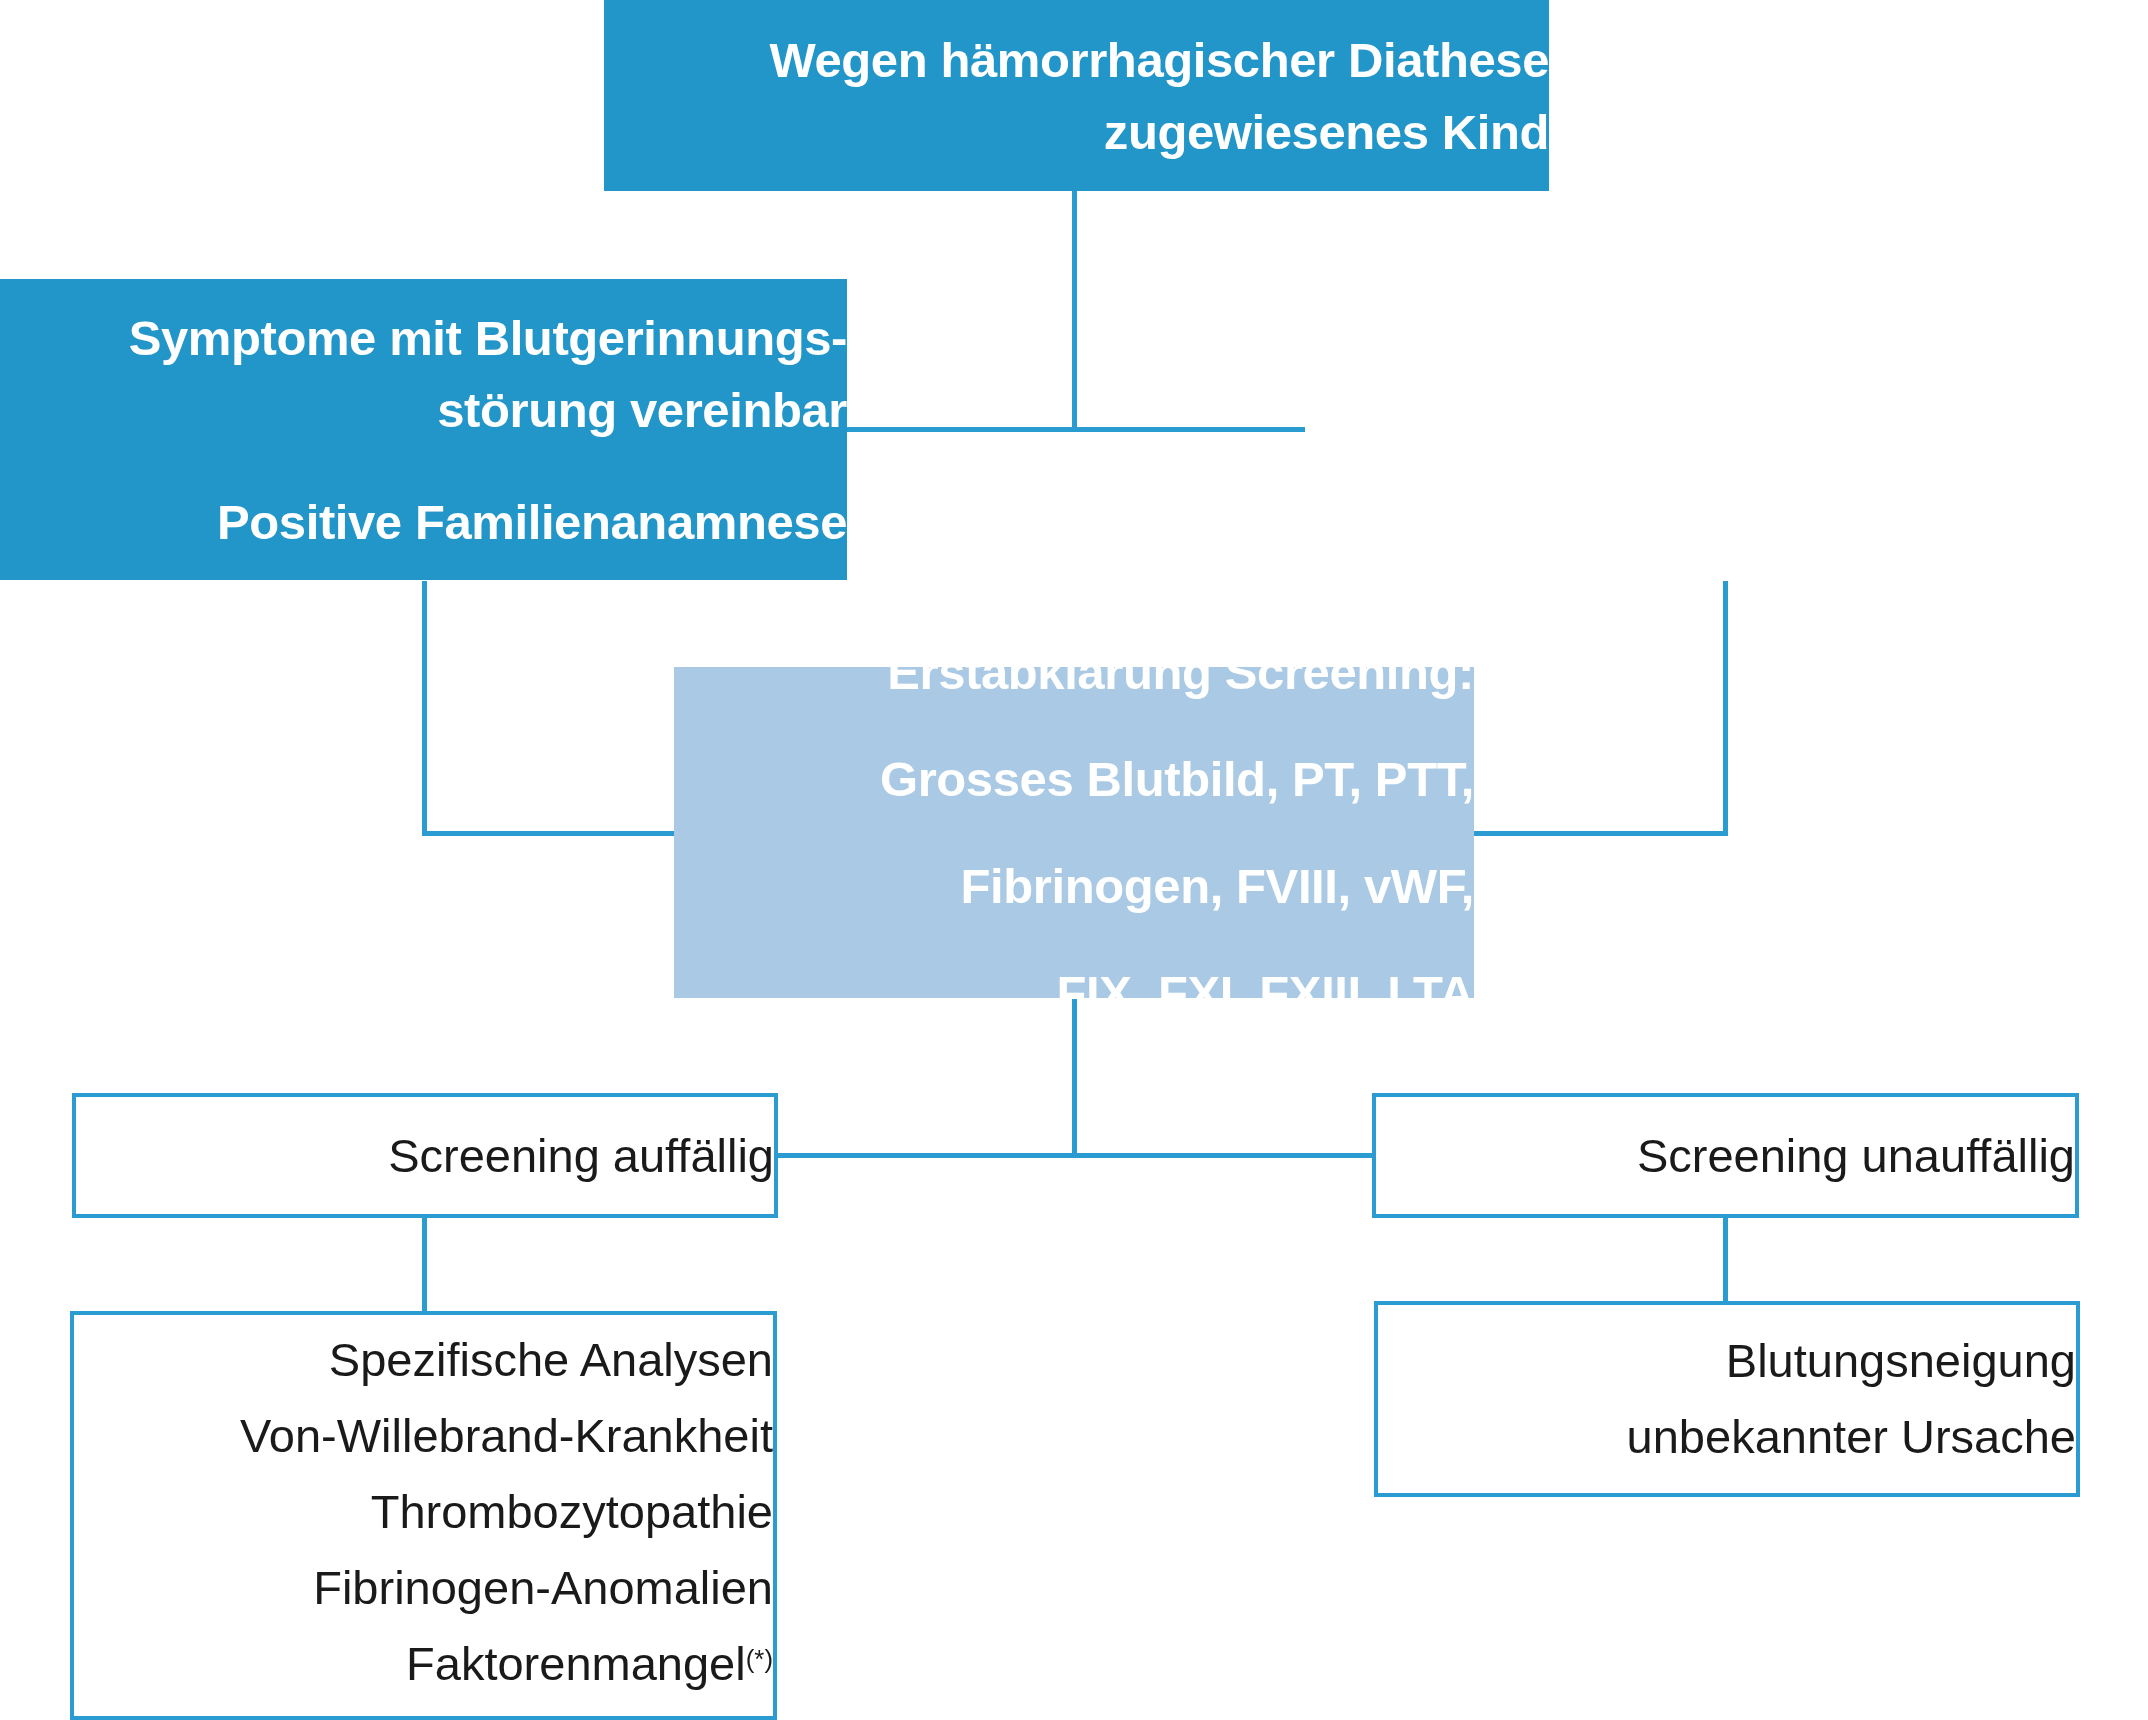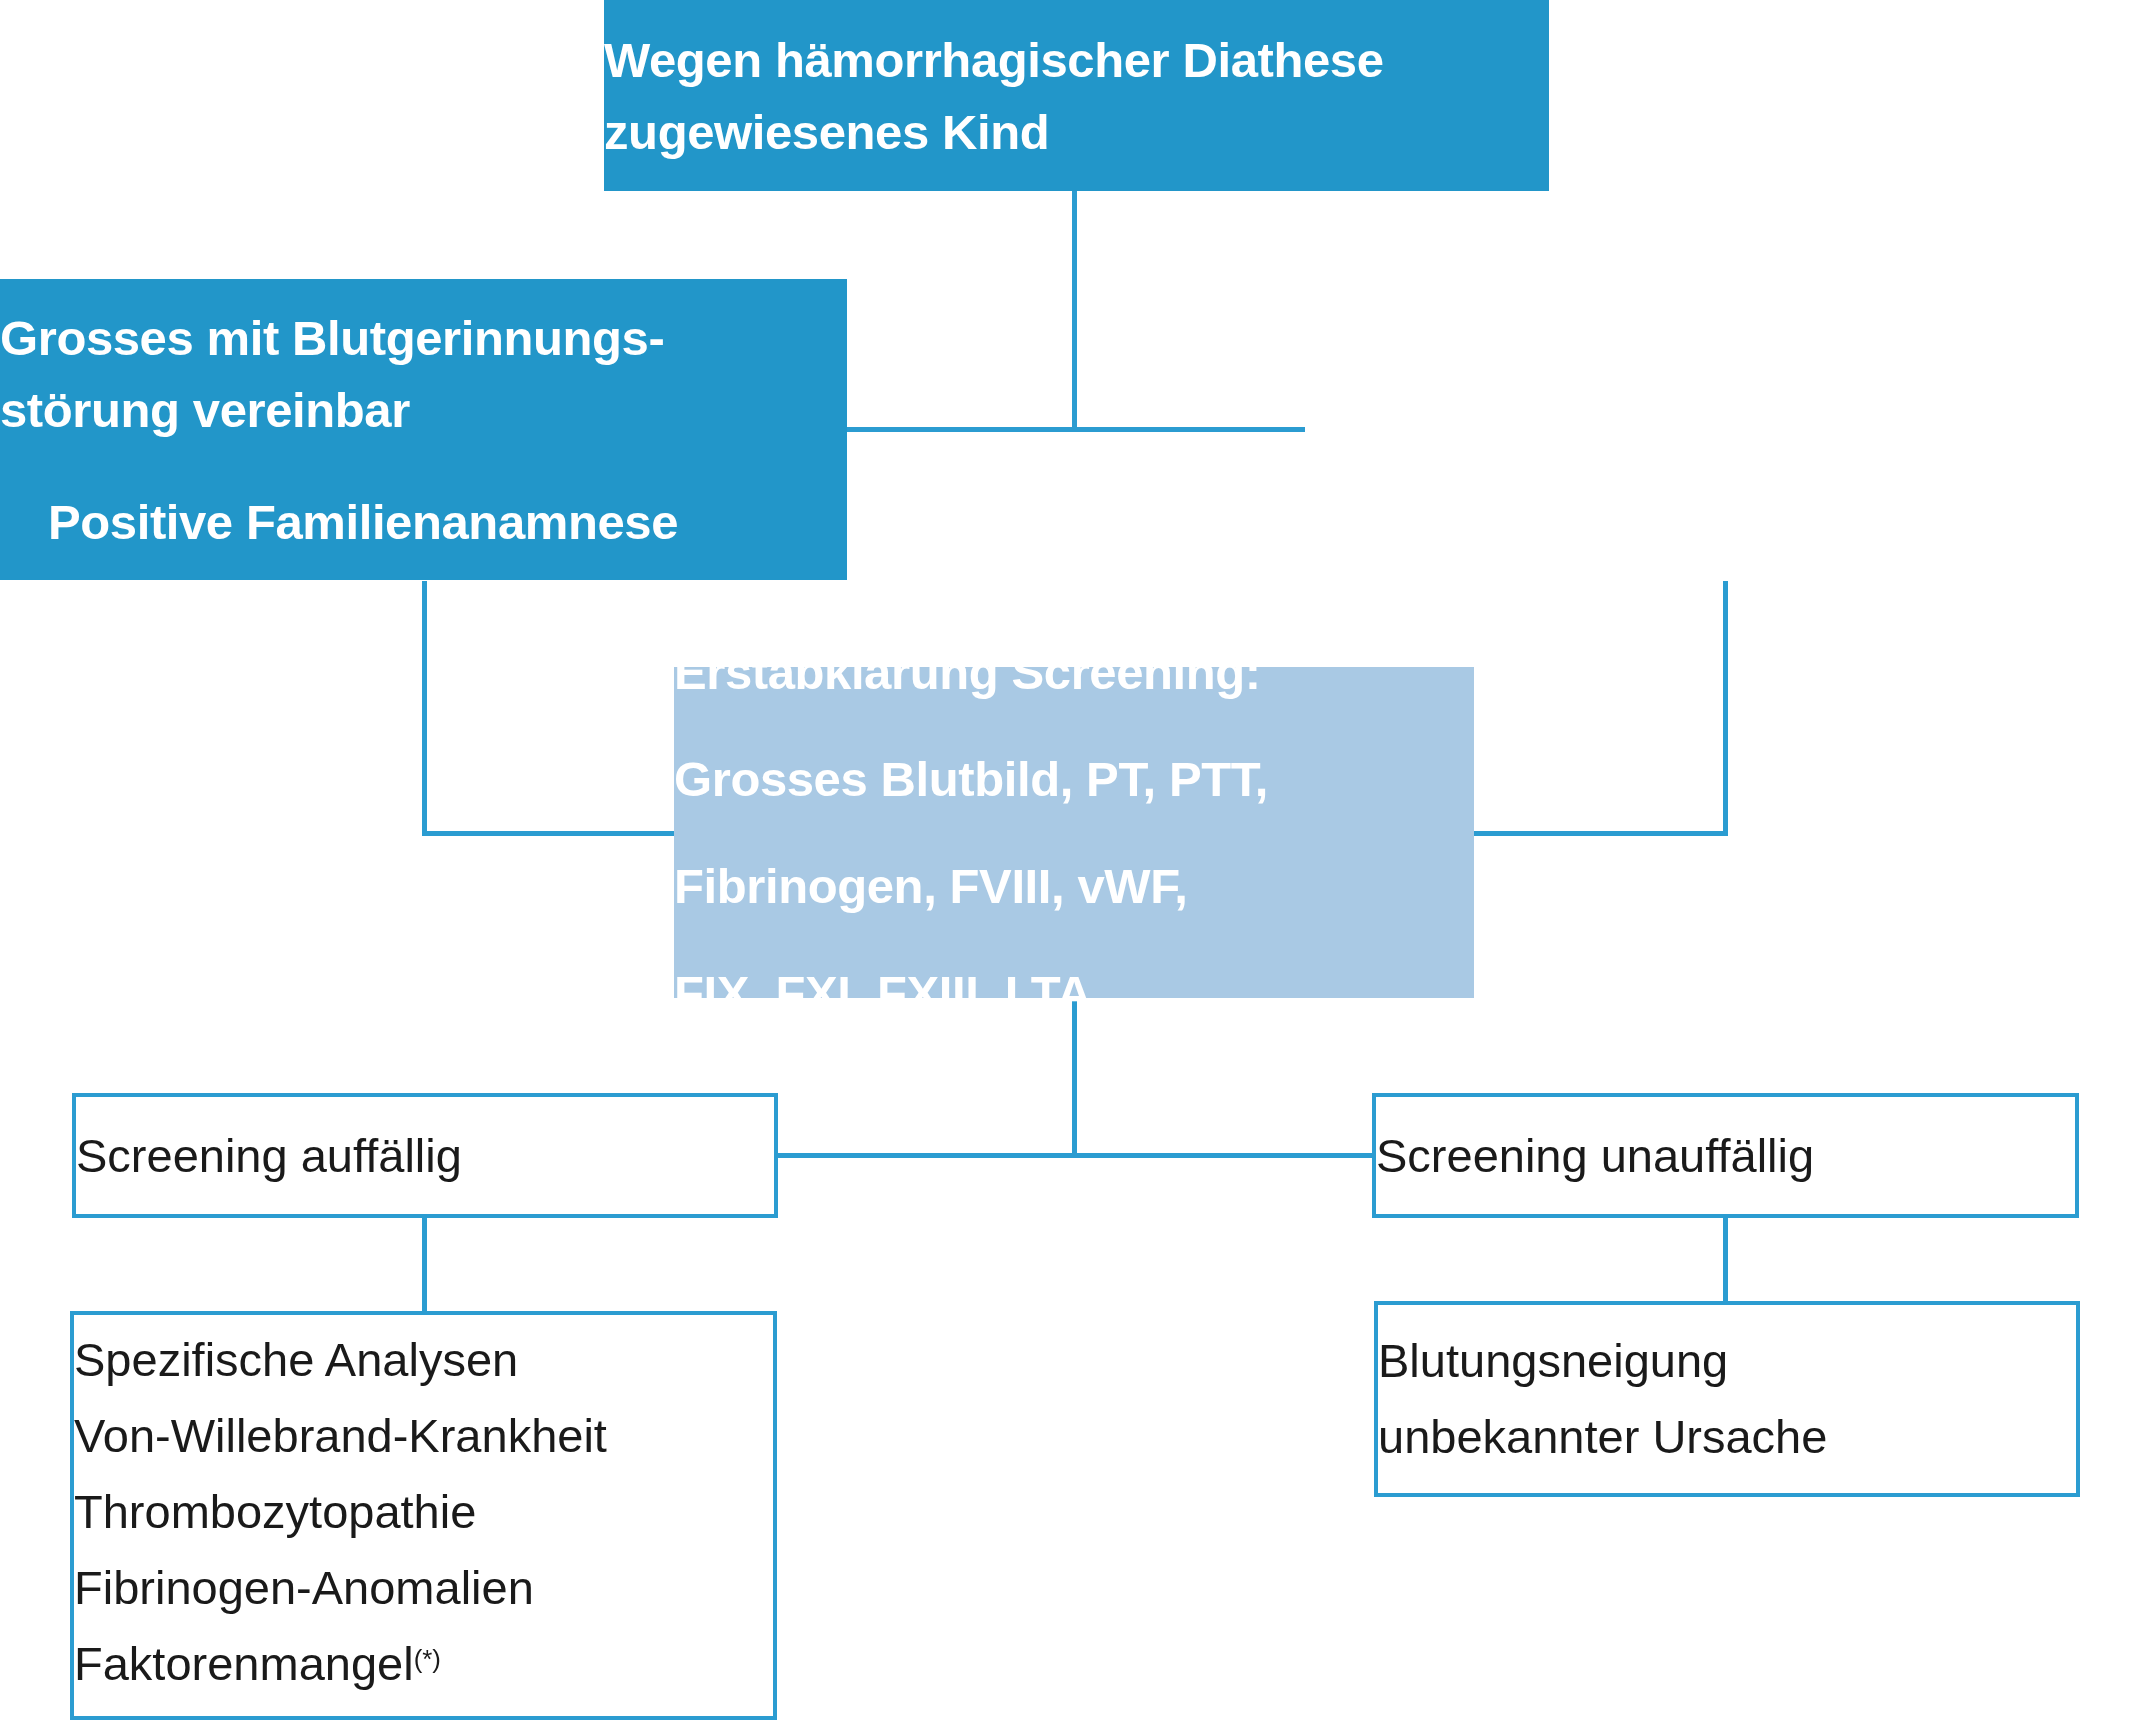--- a/index.html
+++ b/index.html
@@ -12,21 +12,21 @@
   }
   html,body{margin:0;padding:0;background:#fff;}
   .canvas{
     position:relative;
     width:2148px;height:1721px;
     background:#fff;
     font-family:"Liberation Sans", sans-serif;
     overflow:hidden;
   }
   .conn{position:absolute;background:var(--line-blue);}
-  .node{position:absolute;box-sizing:border-box;text-align:left;}
+  .node{position:absolute;box-sizing:border-box;text-align:right;}
   .node.blue{
     background:var(--box-blue);
     color:var(--text-white);
     font-weight:bold;
     font-size:49px;
     line-height:72px;
     letter-spacing:-0.4px;
     display:flex;flex-direction:column;justify-content:center;
   }
   .node.lightblue{
@@ -71,21 +71,21 @@
   <div class="conn" style="left:777px;top:1153px;width:597px;height:5px;"></div>
   <div class="conn" style="left:422px;top:1218px;width:5px;height:94px;"></div>
   <div class="conn" style="left:1723px;top:1218px;width:5px;height:92px;"></div>
 
   <div class="node blue" style="left:604px;top:0;width:945px;height:191px;">
     <div class="line">Wegen hämorrhagischer Diathese</div>
     <div class="line">zugewiesenes Kind</div>
   </div>
 
   <div class="node blue" style="left:0;top:279px;width:847px;height:301px;">
-    <div class="line">Grosses mit Blutgerinnungs-</div>
+    <div class="line">Symptome mit Blutgerinnungs-</div>
     <div class="line">störung vereinbar</div>
     <div class="line para2">Positive Familienanamnese</div>
   </div>
 
 
   <div class="node lightblue" style="left:674px;top:667px;width:800px;height:331px;">
     <div class="line">Erstabklärung Screening:</div>
     <div class="line">Grosses Blutbild, PT, PTT,</div>
     <div class="line">Fibrinogen, FVIII, vWF,</div>
     <div class="line">FIX, FXI, FXIII, LTA</div>

